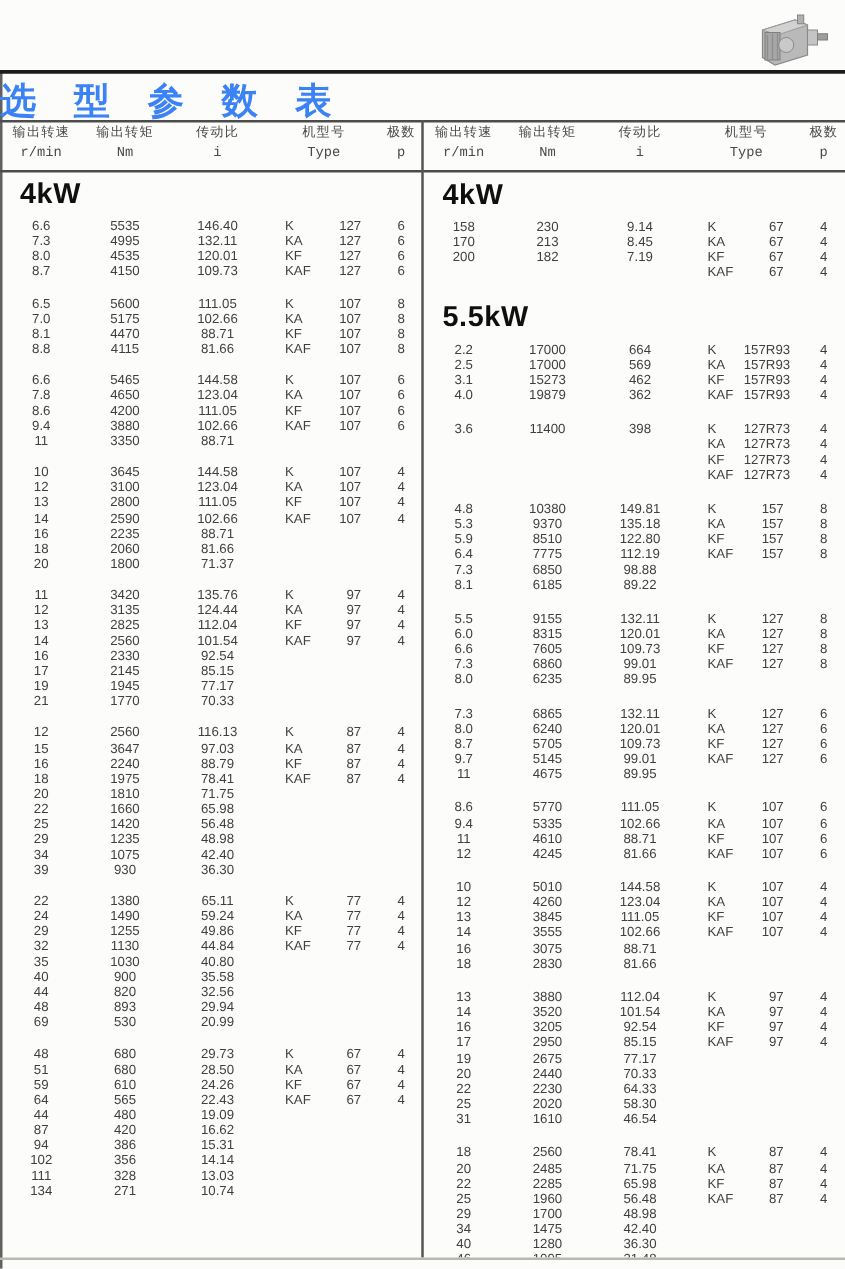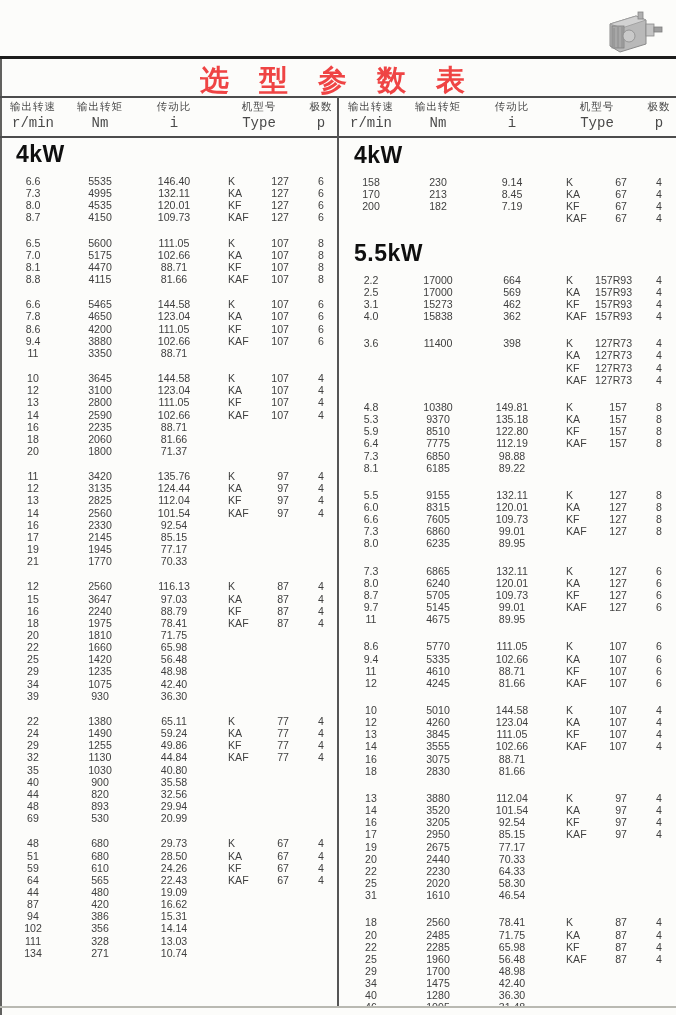--- a/index.html
+++ b/index.html
@@ -8,33 +8,33 @@
     background:#fcfcfa;
     font-family:"Liberation Sans",sans-serif;
     position:relative;
     color:#3f3f3f;
     overflow:hidden;
   }
   .scan-edge{position:absolute;left:0;top:57px;bottom:0;width:2px;background:#3a3a38;opacity:.8;}
   .photo{position:absolute;top:10px;right:12px;width:62px;height:48px;}
   .rule-thick{position:absolute;top:56px;left:0;width:676px;height:3px;background:#1c1c1c;}
   .page-title{
-    position:absolute;top:61px;left:0;width:676px;text-align:center;
-    font-size:29px;font-weight:700;letter-spacing:11px;color:#ef4444;white-space:nowrap;
+    position:absolute;top:61px;left:0;width:676px;
+    font-size:29px;font-weight:700;letter-spacing:11px;color:#3b82f6;white-space:nowrap;
   }
   .rule-h1{position:absolute;top:96px;left:0;width:676px;height:2px;background:#4c4c4c;}
   .rule-h2{position:absolute;top:136px;left:0;width:676px;height:2px;background:#4c4c4c;}
   .vdivider{position:absolute;top:96px;left:337px;width:2px;height:910px;background:#555;}
   .rule-bottom{position:absolute;top:1006px;left:0;width:676px;height:2px;background:#b9b9b2;}
 
   .header-row{position:absolute;top:99px;left:0;width:676px;display:flex;}
   .header-panel{width:338px;display:grid;grid-template-columns:62px 72px 76px 94px 30px;padding-left:2px;box-sizing:border-box;}
   .hcell{text-align:center;line-height:16px;font-family:Liberation Mono, monospace;}
   .hlabel{font-size:10.5px;color:#4a4a4a;letter-spacing:1px;}
-  .hunit{font-size:14px;color:#4a4a4a;text-align:center;}
+  .hunit{font-size:11px;color:#4a4a4a;text-align:center;}
 
   .table-body{position:absolute;top:139px;left:0;width:676px;height:867px;display:flex;overflow:hidden;}
   .panel{width:338px;box-sizing:border-box;padding-left:2px;overflow:hidden;}
   .kw-heading{font-size:23px;font-weight:700;color:#0f0f0f;margin:2px 0 7px 14px;letter-spacing:.5px;}
   .panel-right .kw-heading{margin-top:3px;}
   .block{margin-bottom:13px;}
   .panel-right .block{margin-bottom:15px;}
   .row{display:grid;grid-template-columns:62px 72px 76px 94px 30px;line-height:12.15px;font-size:10.6px;}
   .cell{text-align:center;white-space:nowrap;}
   .cell.type{display:flex;text-align:left;padding-left:16px;box-sizing:border-box;}
@@ -773,21 +773,21 @@
           <div class="cell">15273</div>
           <div class="cell">462</div>
           <div class="cell type">
             <span class="tprefix">KF</span>
             <span class="tsize">157R93</span>
           </div>
           <div class="cell">4</div>
         </div>
         <div class="row">
           <div class="cell">4.0</div>
-          <div class="cell">15838</div>
+          <div class="cell">19879</div>
           <div class="cell">362</div>
           <div class="cell type">
             <span class="tprefix">KAF</span>
             <span class="tsize">157R93</span>
           </div>
           <div class="cell">4</div>
         </div>
       </div>
       <div class="block">
         <div class="row">

